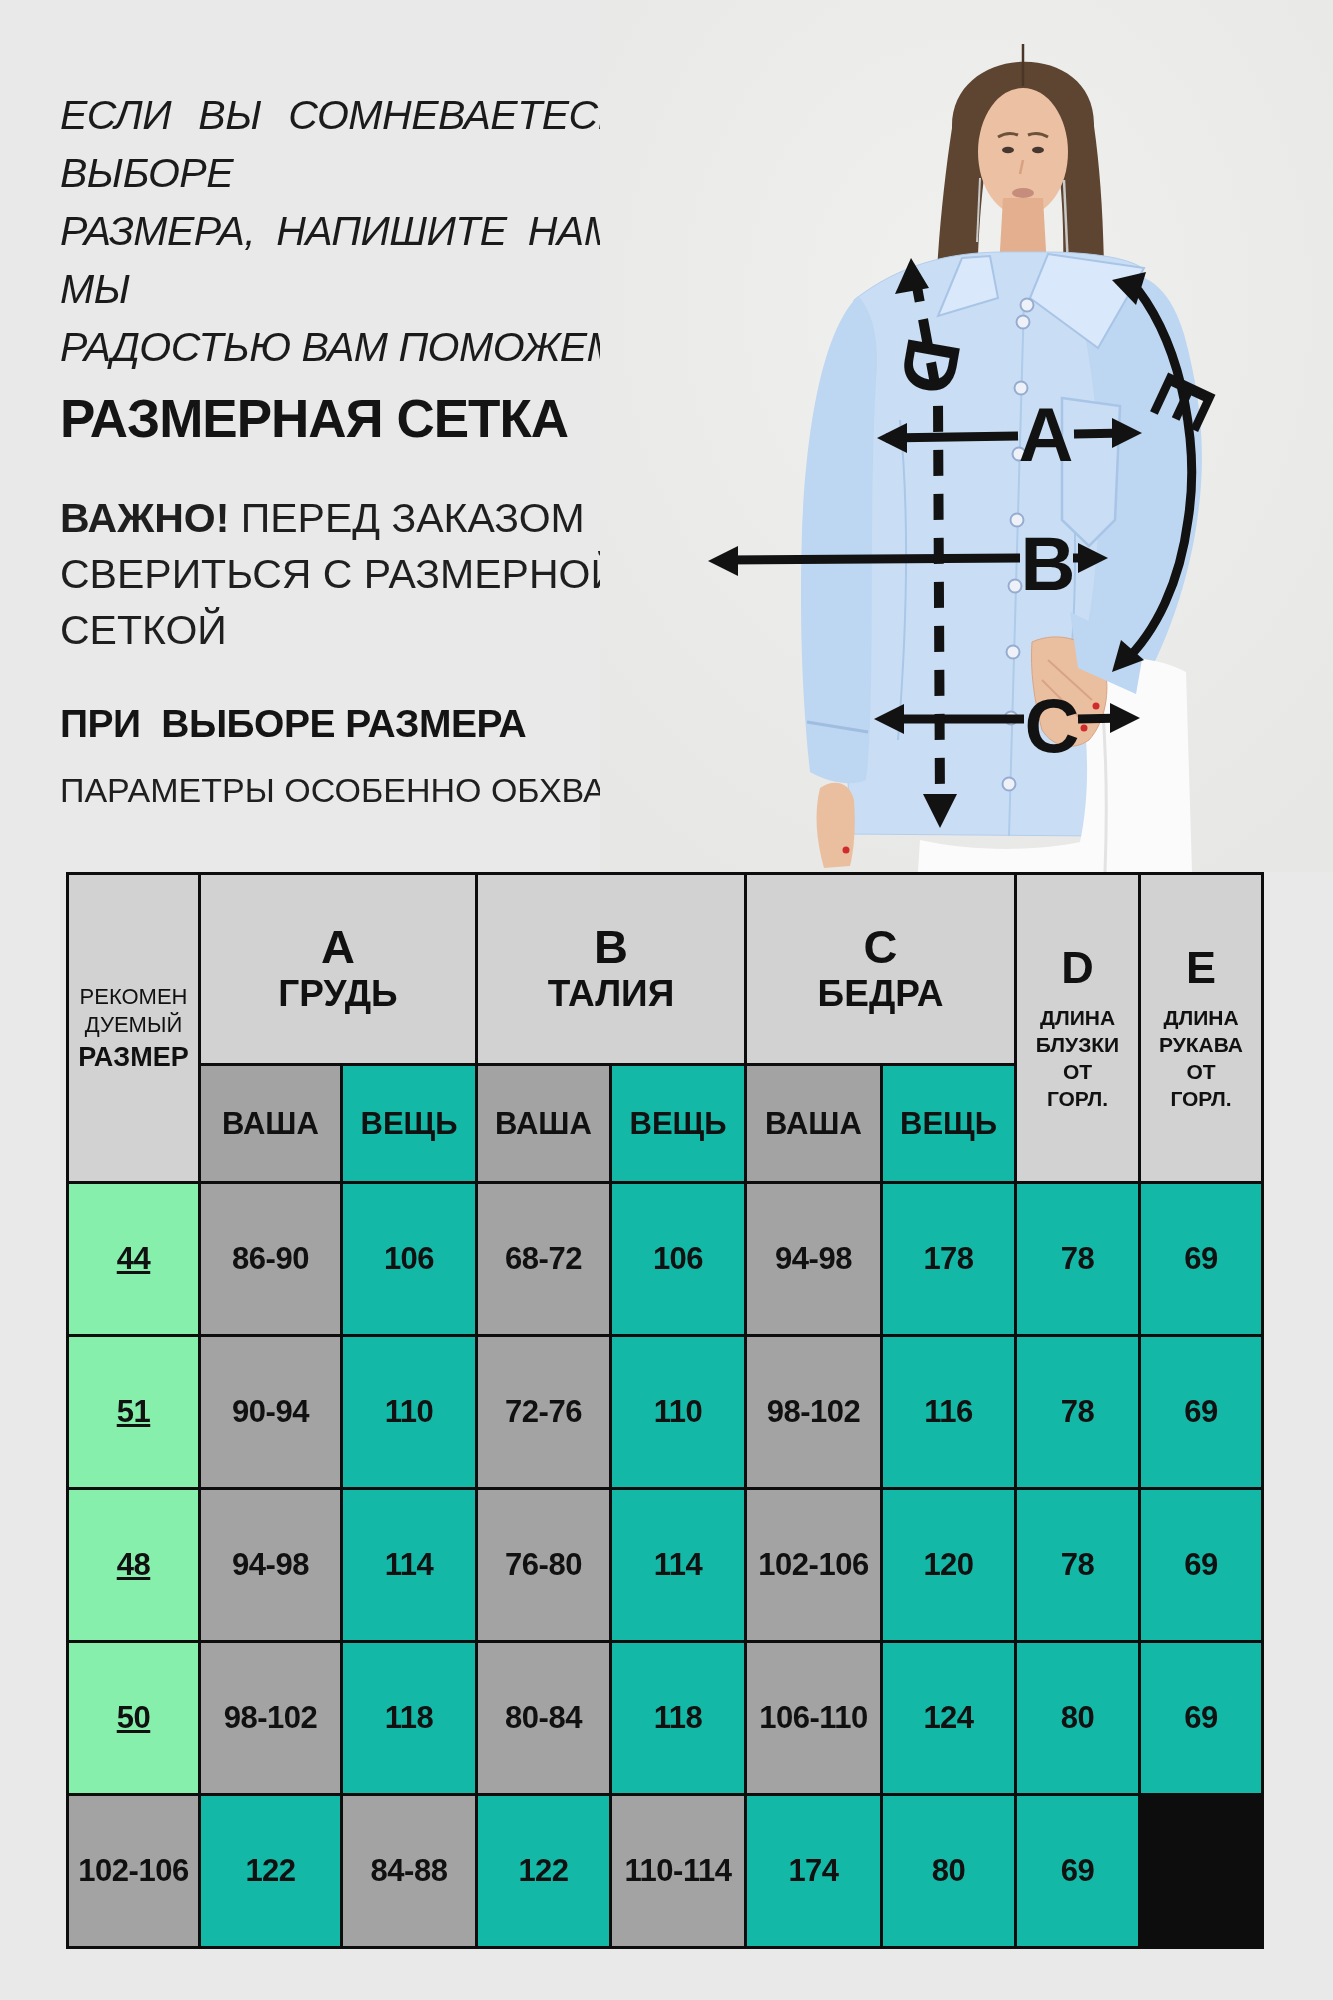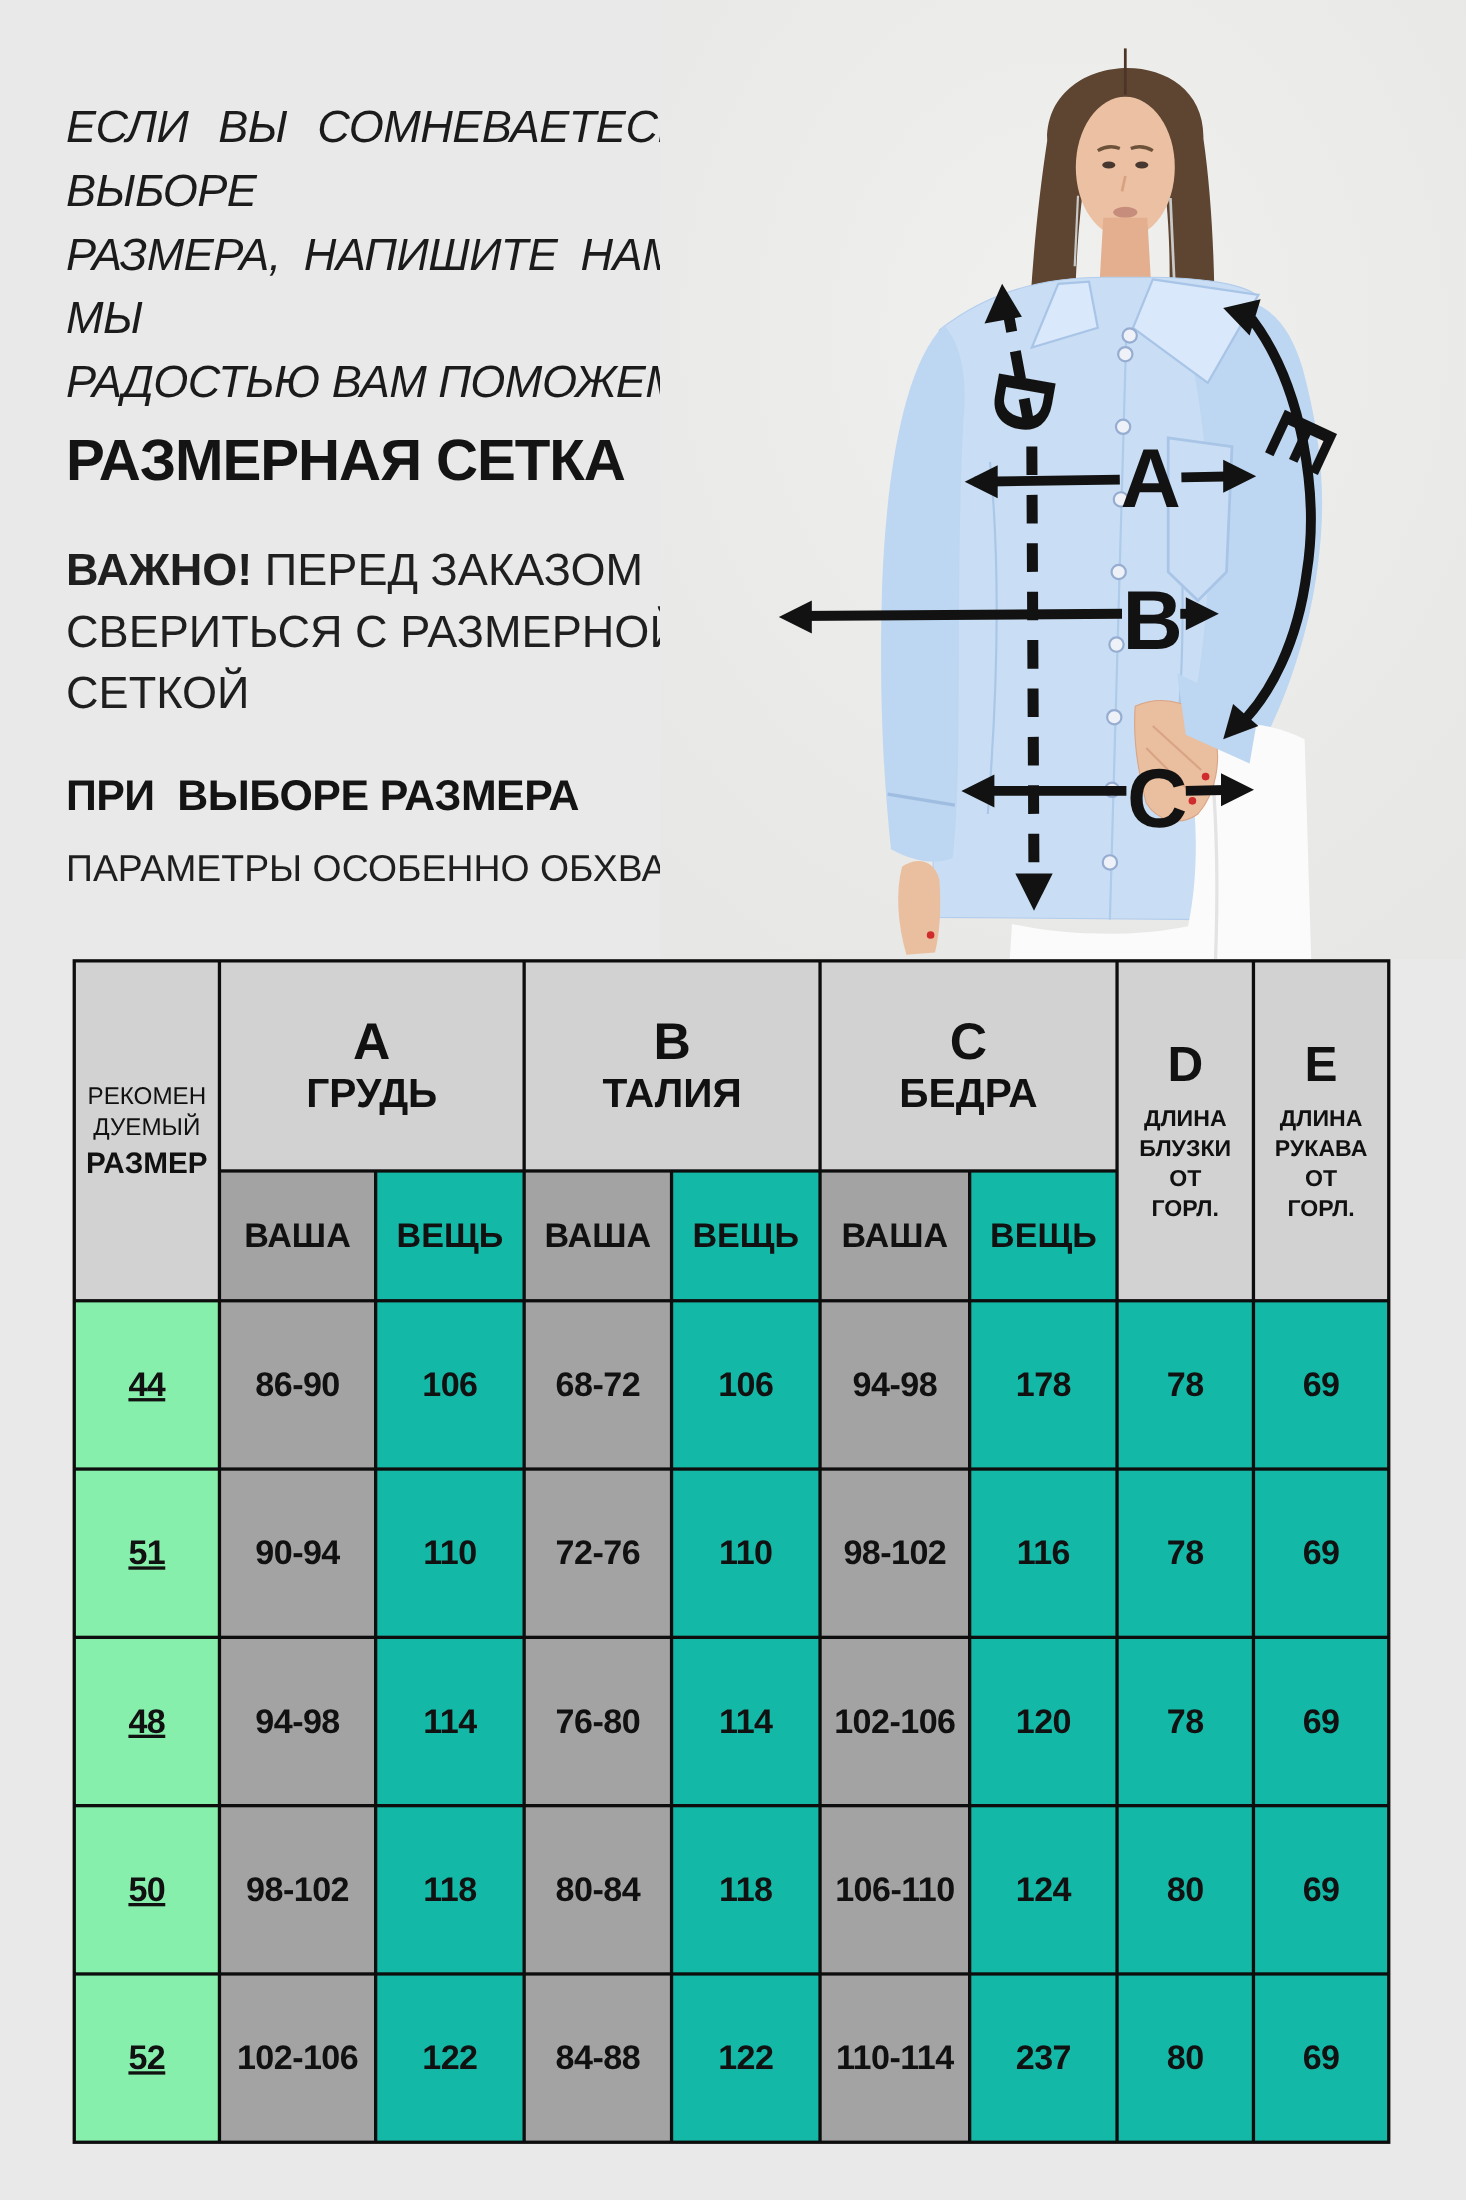--- a/index.html
+++ b/index.html
@@ -264,22 +264,21 @@
   <div class="cell bg-size val">50</div>
   <div class="cell bg-white val">98-102</div>
   <div class="cell bg-light val">118</div>
   <div class="cell bg-white val">80-84</div>
   <div class="cell bg-light val">118</div>
   <div class="cell bg-white val">106-110</div>
   <div class="cell bg-light val">124</div>
   <div class="cell bg-light val">80</div>
   <div class="cell bg-light val">69</div>
 
-  <div class="cell bg-size val">52</div>
   <div class="cell bg-white val">102-106</div>
   <div class="cell bg-light val">122</div>
   <div class="cell bg-white val">84-88</div>
   <div class="cell bg-light val">122</div>
   <div class="cell bg-white val">110-114</div>
-  <div class="cell bg-light val">237</div>
+  <div class="cell bg-light val">174</div>
   <div class="cell bg-light val">80</div>
   <div class="cell bg-light val">69</div>
 </div>
 
 </body></html>

